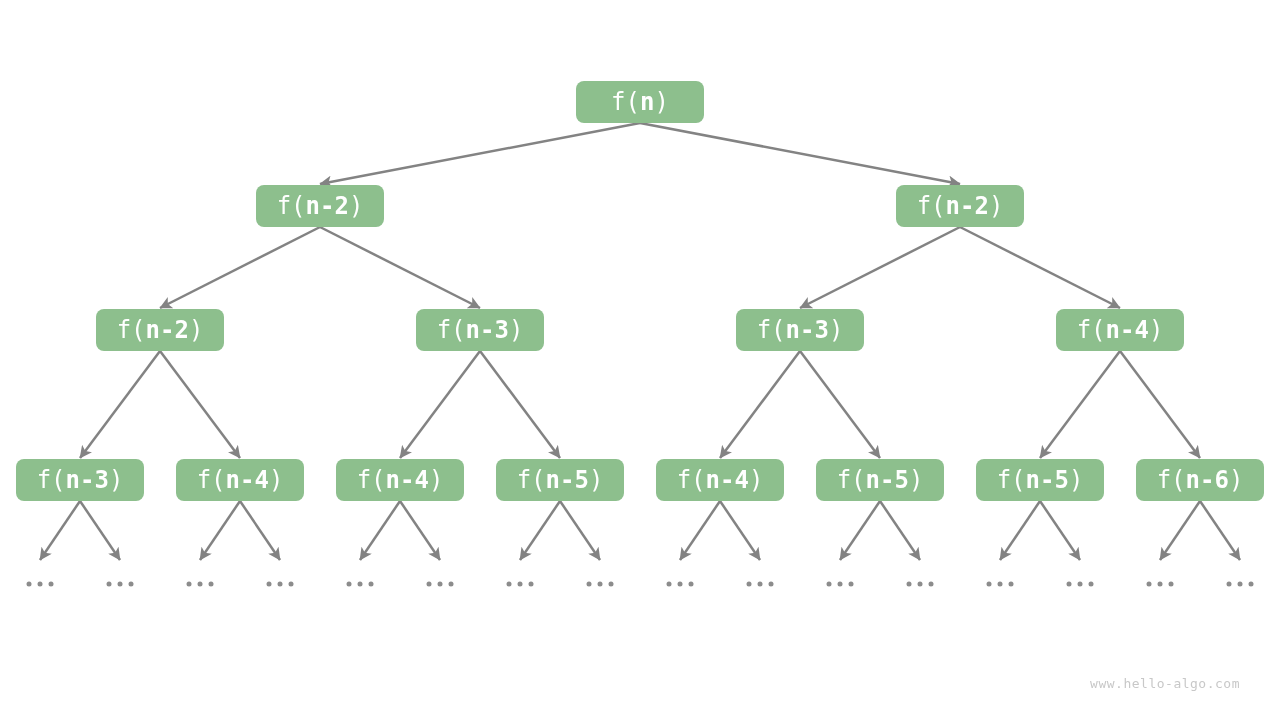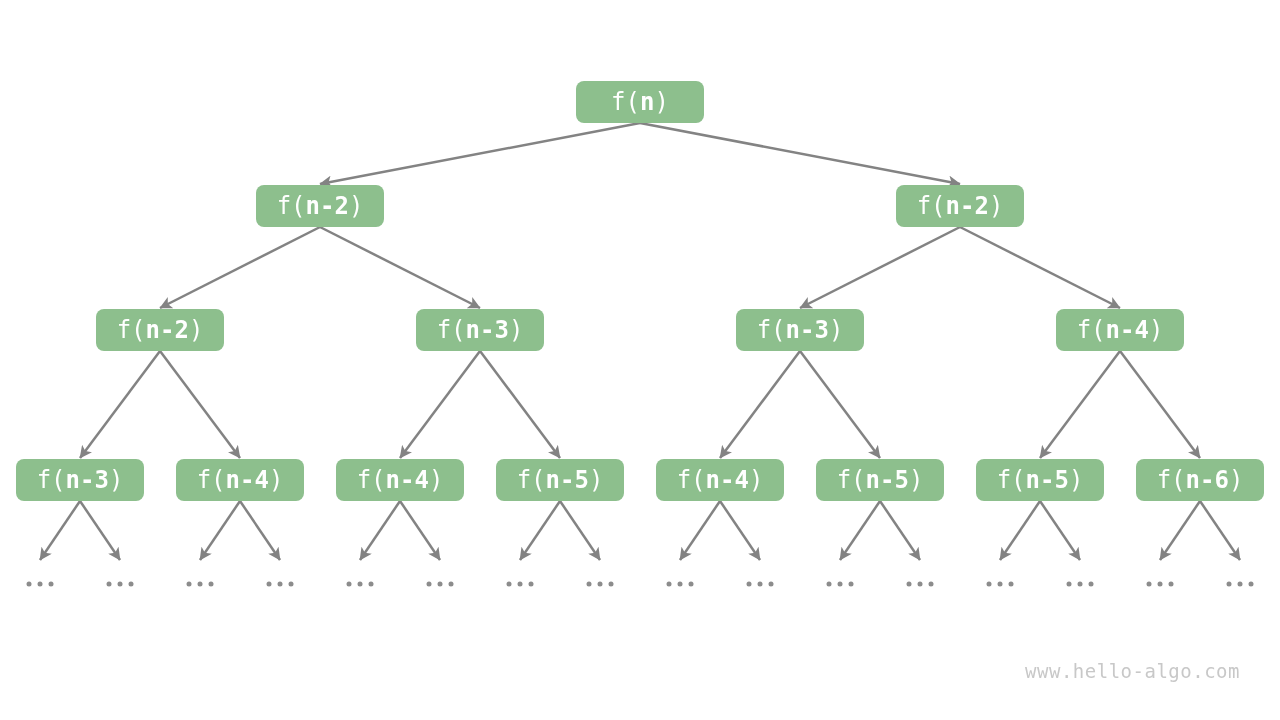--- a/index.html
+++ b/index.html
@@ -43,22 +43,22 @@
     transform: translate(-50%, -50%);
   }
   .leaf .dot {
     width: 5px;
     height: 5px;
     border-radius: 50%;
   }
   .watermark {
     position: absolute;
     right: 40px;
-    top: 660px;
-    font-size: 19px;
+    top: 676px;
+    font-size: 13px;
     letter-spacing: 0.5px;
     font-family: "DejaVu Sans Mono", monospace;
   }
 </style>
 </head>
 <body>
 
 <div class="canvas">
   <svg id="edges" width="1280" height="720">
     <defs>

